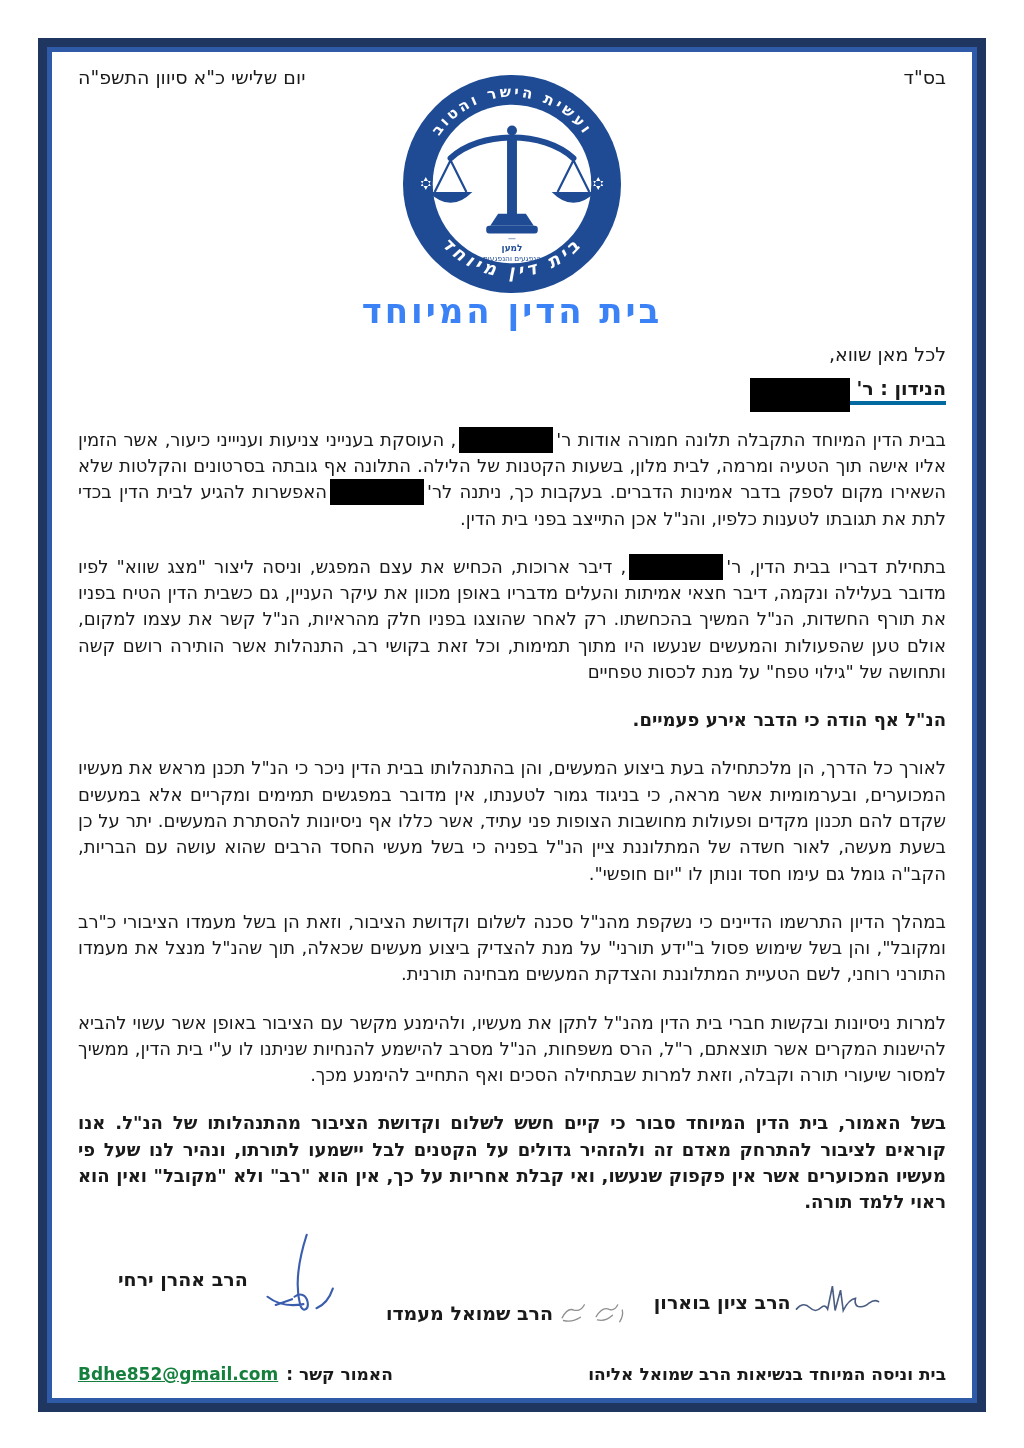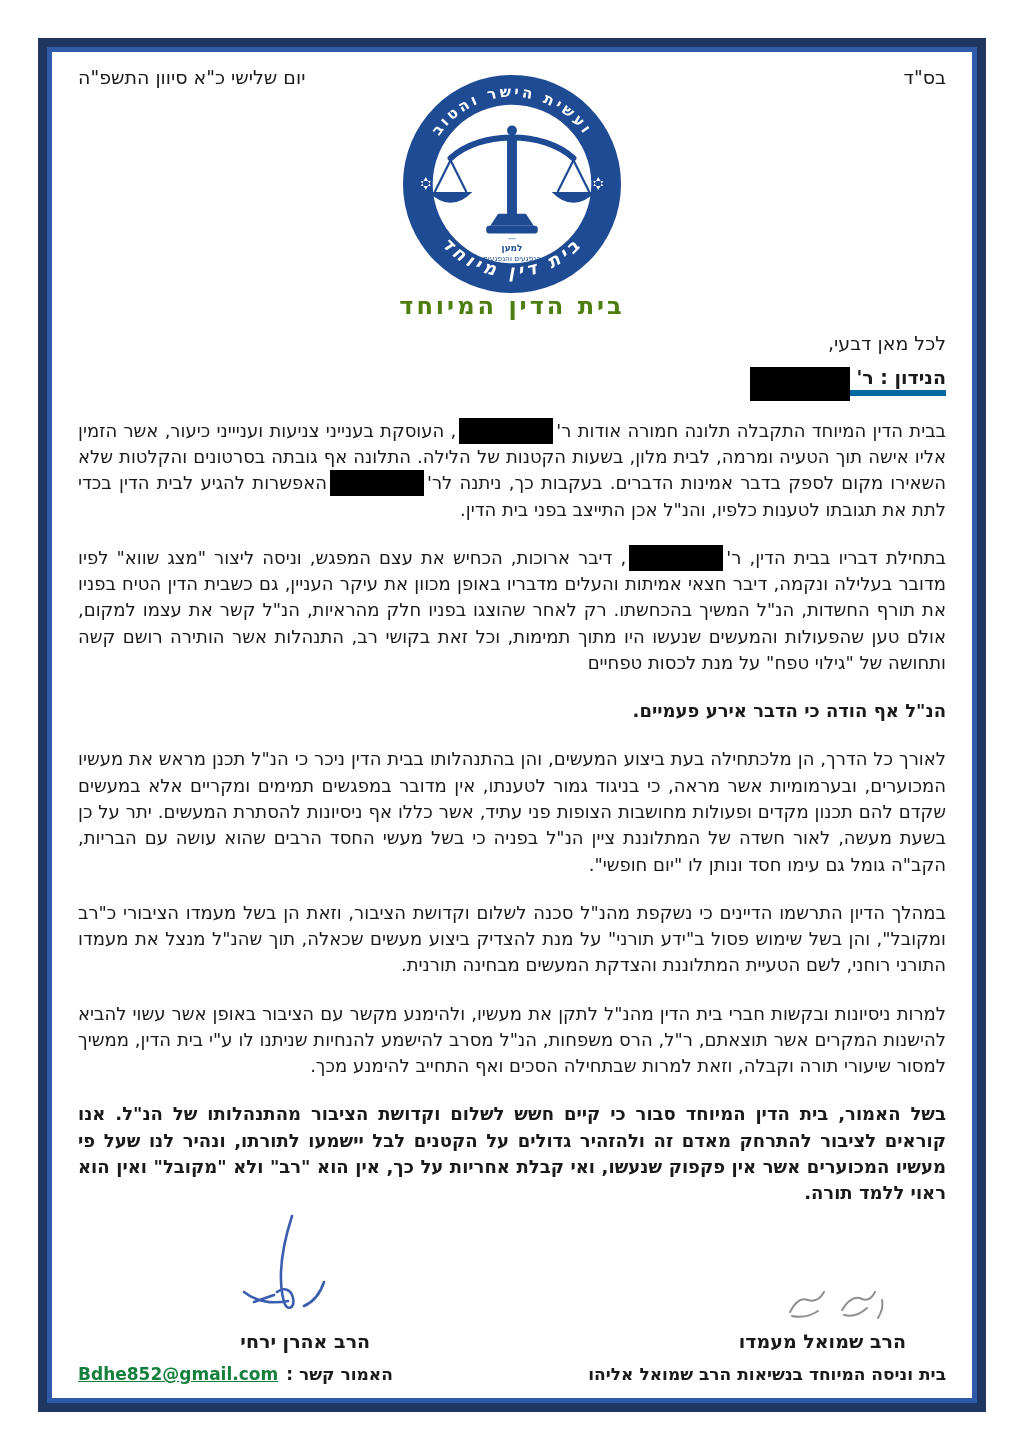--- a/index.html
+++ b/index.html
@@ -14,38 +14,38 @@
   }
   .sheet-inner {
     width:100%; height:100%; box-sizing:border-box;
     border:5px solid #2f5aa8; padding:14px 26px 14px;
     display:flex; flex-direction:column; direction:rtl;
   }
   .header-row { display:flex; justify-content:space-between; font-size:19px; line-height:1.2; }
   .logo-wrap { display:flex; justify-content:center; margin-top:-16px; height:212px; }
   svg.logo { width:222px; height:222px; }
   .main-title {
-    text-align:center; font-size:24px; font-weight:bold; letter-spacing:3px;
-    color:#4d7c0f; margin-top:6px;
+    text-align:center; font-size:34px; font-weight:bold; letter-spacing:3px;
+    color:#3b82f6; margin-top:6px;
     font-family:"DejaVu Serif","DejaVu Sans",serif;
   }
   .salutation { font-size:19px; margin-top:12px; }
   .subject-row { margin-top:12px; }
   .subject {
     display:inline-flex; align-items:flex-end; gap:6px;
-    border-bottom:6px solid #0369a1; padding-bottom:2px;
+    border-bottom:4px solid #0369a1; padding-bottom:2px;
     font-weight:bold; font-size:19px;
   }
   .redact-lg { width:100px; height:34px; background:#000; display:inline-block; margin-bottom:-13px; }
   .para { font-size:18px; line-height:1.46; text-align:justify; margin:22px 0 0; }
   .bold { font-weight:bold; }
   .redact { display:inline-block; width:94px; height:26px; background:#000; vertical-align:-7px; margin:0 3px; }
   .closing { text-align:center; font-weight:bold; font-size:21px; margin:16px 0 0; }
   .signatures { display:flex; justify-content:space-between; align-items:flex-end; margin-top:4px; padding:0 40px; }
-  .sig-block { display:flex; flex-direction:column; align-items:flex-start; width:32%; }
+  .sig-block { display:flex; flex-direction:row; align-items:center; width:32%; }
   .sig-name { font-weight:bold; font-size:19px; margin-top:2px; white-space:nowrap; }
   .footer-row {
     margin-top:auto; display:flex; justify-content:space-between; align-items:flex-end;
     font-size:17px; font-weight:bold;
   }
   .contact { display:inline-flex; align-items:baseline; gap:8px; }
   .email-link { color:#15803d; text-decoration:underline; font-weight:bold; }
 </style>
 </head>
 <body>
@@ -92,21 +92,21 @@
         <g fill="#1e4b94" text-anchor="middle">
           <text x="112" y="170" font-size="8">—</text>
           <text x="112" y="180" font-size="9" font-weight="bold">למען</text>
           <text x="112" y="190" font-size="7.5">הנפגעים והנפגעות</text>
         </g>
       </svg>
     </div>
 
     <div class="main-title">בית הדין המיוחד</div>
 
-    <div class="salutation">לכל מאן דבעי,</div>
+    <div class="salutation">לכל מאן שווא,</div>
 
     <div class="subject-row">
       <span class="subject">
         <span>הנידון : ר'</span>
         <span class="redact-lg"></span>
       </span>
     </div>
 
     <p class="para"><span>בבית הדין המיוחד התקבלה תלונה חמורה אודות ר'</span><span class="redact"></span><span>, העוסקת בענייני צניעות ועניייני כיעור, אשר הזמין אליו אישה תוך הטעיה ומרמה, לבית מלון,  בשעות הקטנות של הלילה. התלונה אף גובתה בסרטונים והקלטות שלא השאירו מקום לספק בדבר אמינות הדברים. בעקבות כך, ניתנה לר'</span><span class="redact"></span><span>האפשרות להגיע לבית הדין בכדי לתת את תגובתו לטענות כלפיו,  והנ"ל אכן התייצב בפני בית הדין.</span></p>
 
@@ -117,20 +117,26 @@
     <p class="para">לאורך כל הדרך, הן מלכתחילה בעת ביצוע המעשים, והן בהתנהלותו בבית הדין ניכר כי הנ"ל תכנן מראש את מעשיו המכוערים, ובערמומיות אשר מראה, כי בניגוד גמור לטענתו, אין מדובר במפגשים תמימים ומקריים אלא במעשים שקדם להם תכנון מקדים  ופעולות מחושבות הצופות פני עתיד, אשר כללו אף ניסיונות להסתרת המעשים. יתר על כן בשעת מעשה, לאור חשדה של המתלוננת ציין הנ"ל בפניה כי בשל מעשי החסד הרבים שהוא עושה עם הבריות, הקב"ה גומל גם עימו חסד ונותן לו "יום חופשי".</p>
 
     <p class="para">במהלך הדיון התרשמו הדיינים כי נשקפת מהנ"ל סכנה לשלום וקדושת הציבור, וזאת הן בשל מעמדו הציבורי כ"רב ומקובל", והן בשל שימוש פסול ב"ידע תורני" על מנת להצדיק ביצוע מעשים שכאלה, תוך שהנ"ל מנצל את מעמדו התורני רוחני, לשם הטעיית המתלוננת והצדקת המעשים מבחינה תורנית.</p>
 
     <p class="para">למרות ניסיונות ובקשות חברי בית הדין מהנ"ל לתקן את מעשיו, ולהימנע מקשר עם הציבור באופן אשר עשוי להביא להישנות המקרים אשר תוצאתם, ר"ל,  הרס משפחות, הנ"ל מסרב להישמע להנחיות שניתנו לו ע"י בית הדין, ממשיך למסור שיעורי תורה וקבלה,  וזאת למרות שבתחילה הסכים ואף התחייב להימנע מכך.</p>
 
     <p class="para bold">בשל האמור, בית הדין המיוחד סבור כי קיים חשש לשלום וקדושת הציבור מהתנהלותו של הנ"ל. אנו קוראים לציבור להתרחק מאדם זה ולהזהיר גדולים על הקטנים לבל יישמעו לתורתו, ונהיר לנו שעל פי מעשיו המכוערים אשר אין פקפוק שנעשו,  ואי קבלת אחריות על כך, אין הוא "רב" ולא "מקובל" ואין הוא ראוי ללמד תורה.</p>
 
 
     <div class="signatures">
+      <div class="sig-block">
+        <svg width="170" height="72" viewBox="0 0 170 72">
+          <path d="M8,48 q10,-12 20,-2 q8,8 16,0 q6,-6 10,2 l7,-34 l4,36 l8,-30 l4,30 q8,-16 18,-18 q-2,10 4,12 q9,2 16,-5 q8,-6 14,-2" fill="none" stroke-width="2.4" stroke-linecap="round" stroke="#4a5d82"></path>
+        </svg>
+        <div class="sig-name">הרב ציון בוארון</div>
+      </div>
       <div class="sig-block">
         <svg width="130" height="50" viewBox="0 0 130 50">
           <path d="M14,34 q8,-16 18,-12 q10,3 16,-8 M16,38 q14,3 26,-5 M66,32 q10,-16 20,-11 q8,3 13,-7 M68,37 q12,3 23,-7 M102,40 q6,-10 4,-18" fill="none" stroke-width="2" stroke-linecap="round" stroke="#8f8f8f"></path>
         </svg>
         <div class="sig-name">הרב שמואל מעמדו</div>
       </div>
       <div class="sig-block">
         <svg width="150" height="118" viewBox="0 0 150 118">
           <path d="M72,6 c-9,28 -15,60 -8,86 c3,10 11,6 9,-4 c-2,-9 -9,-11 -16,-6 M24,82 q18,14 44,9 M104,72 q-6,18 -20,24 M34,92 l20,-7" fill="none" stroke-width="2.6" stroke-linecap="round" stroke="#3a5dae"></path>
         </svg>

